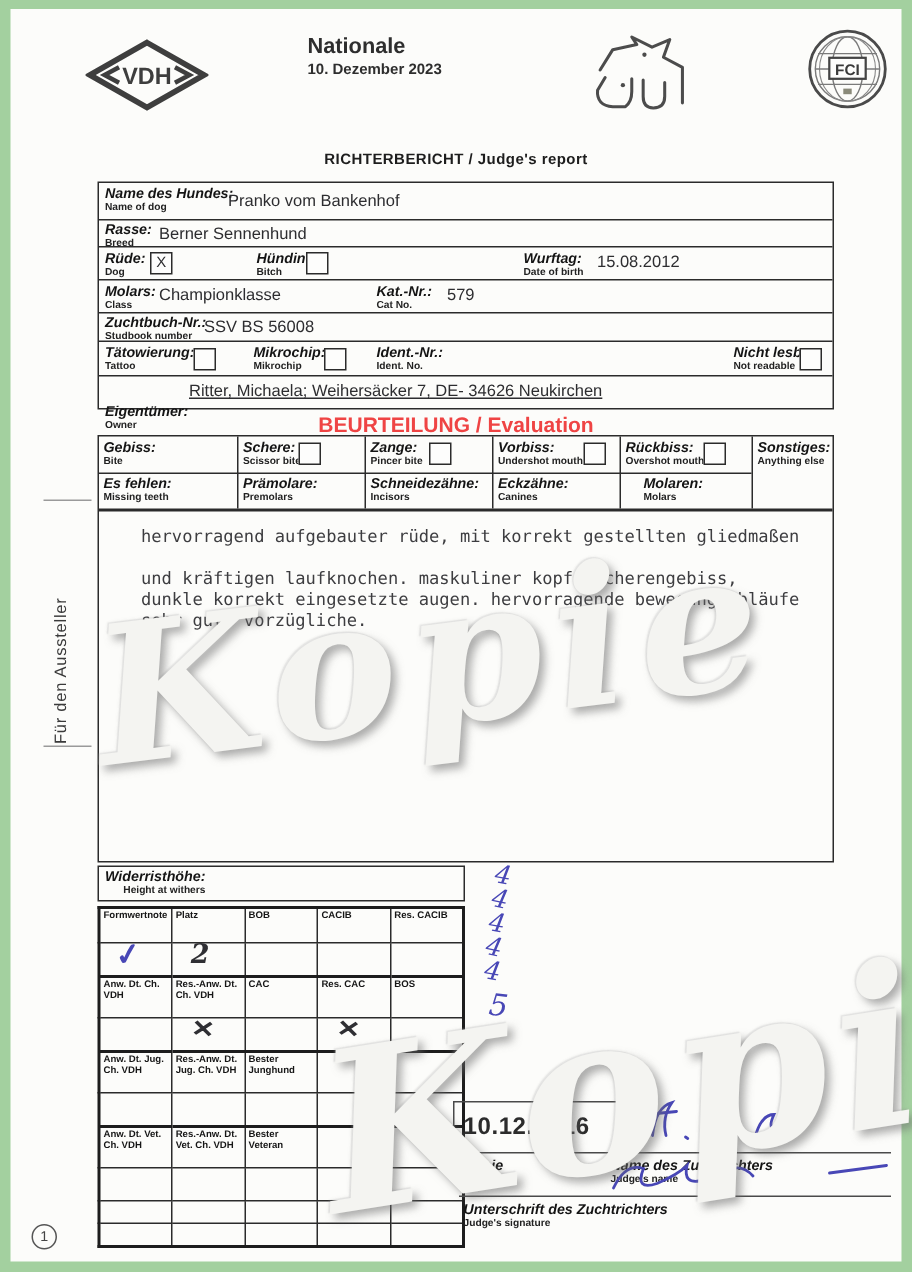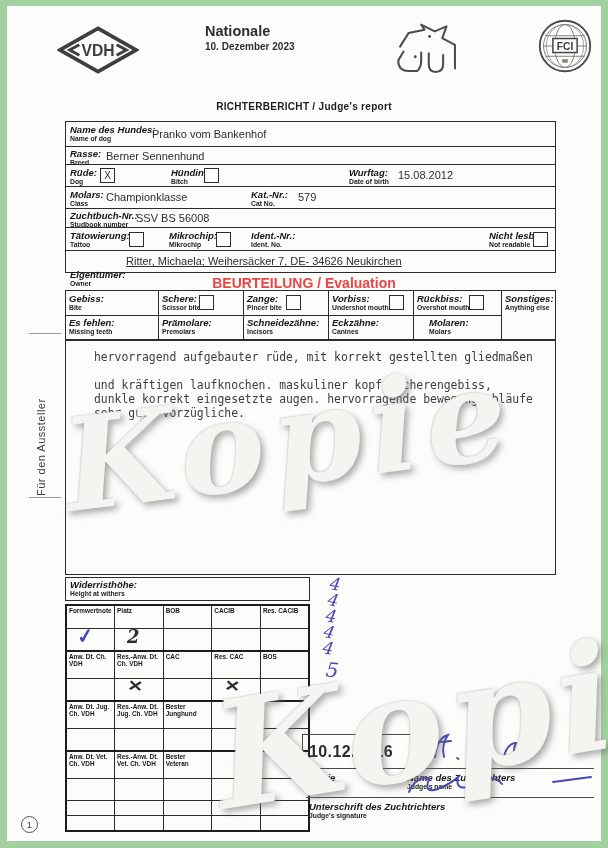--- a/index.html
+++ b/index.html
@@ -22,21 +22,21 @@
   .val{position:absolute;font-size:11px;color:#2d2d30;}
   .cb{position:absolute;width:13px;height:13px;border:1.3px solid #2b2b2b;font-size:10px;text-align:center;line-height:13px;color:#2d2d30;background:#fdfdfc;}
   .sec-head{font-size:14px;font-weight:bold;color:#ef4444;text-align:center;width:100%;}
   
   .evalbox{border:1.5px solid #2b2b2b;}
   .gline{position:absolute;background:#2b2b2b;}
   .typed{position:absolute;font-family:"DejaVu Sans Mono","Liberation Mono",monospace;font-size:11.4px;line-height:13.6px;color:#3d3d40;white-space:pre;}
   
   .side-label{font-size:11px;color:#3a3a3a;writing-mode:vertical-rl;transform:rotate(180deg);letter-spacing:.5px;}
   
-  .withersbox{border:1.5px solid #2b2b2b;}
+  .withersbox{border:1.5px solid #2b2b2b;text-align:right;}
   
   table.results{border-collapse:collapse;table-layout:fixed;width:245px;}
   table.results td{border:1px solid #2b2b2b;vertical-align:top;padding:1px 2px;font-weight:bold;font-size:6.4px;color:#161616;overflow:hidden;}
   table.results{border:2px solid #1d1d1d;}
   tr.group td{border-top:2px solid #1d1d1d;}
   tr.vrow td{height:19px;}
   tr.hrow td{height:20px;}
   tr.h2 td{height:24px;}
   tr.erow td{height:12px;}
   .mk-check{position:absolute;color:#4847b6;font-size:20px;transform:rotate(-8deg);}

